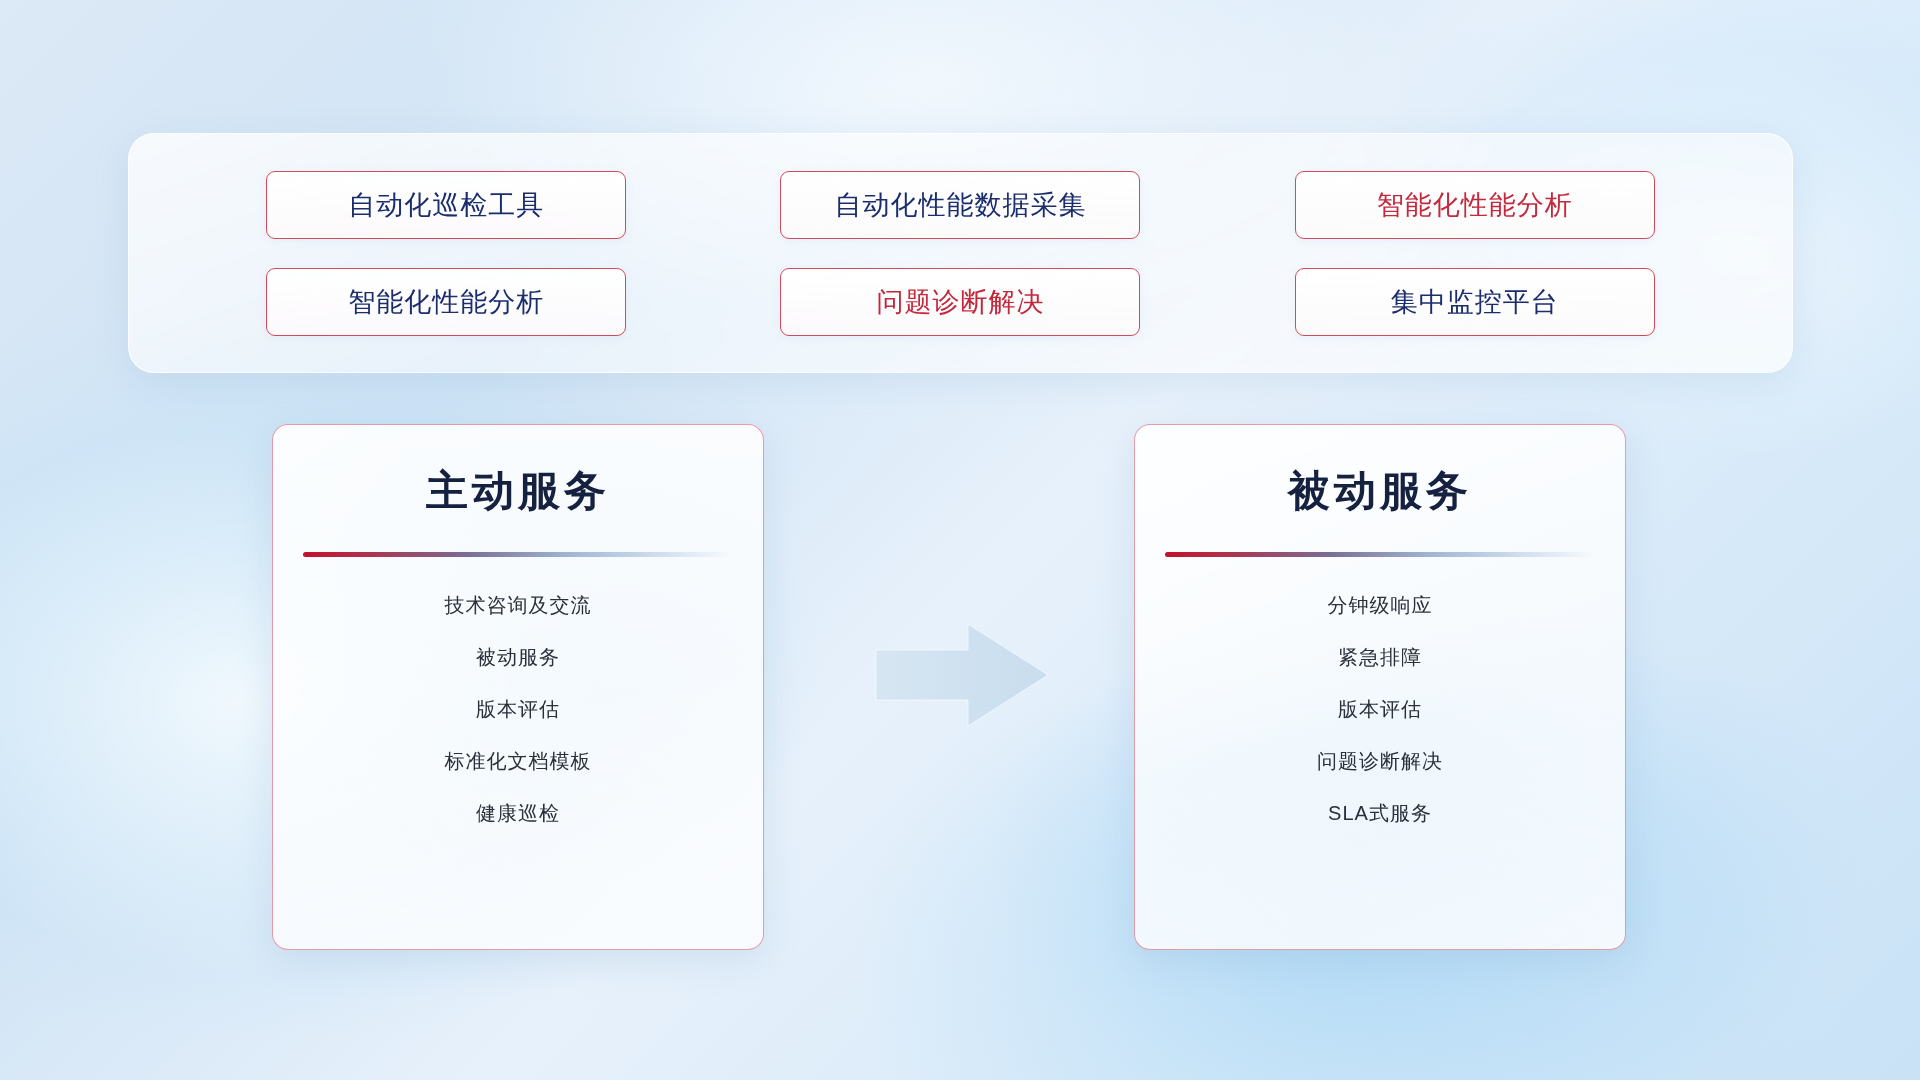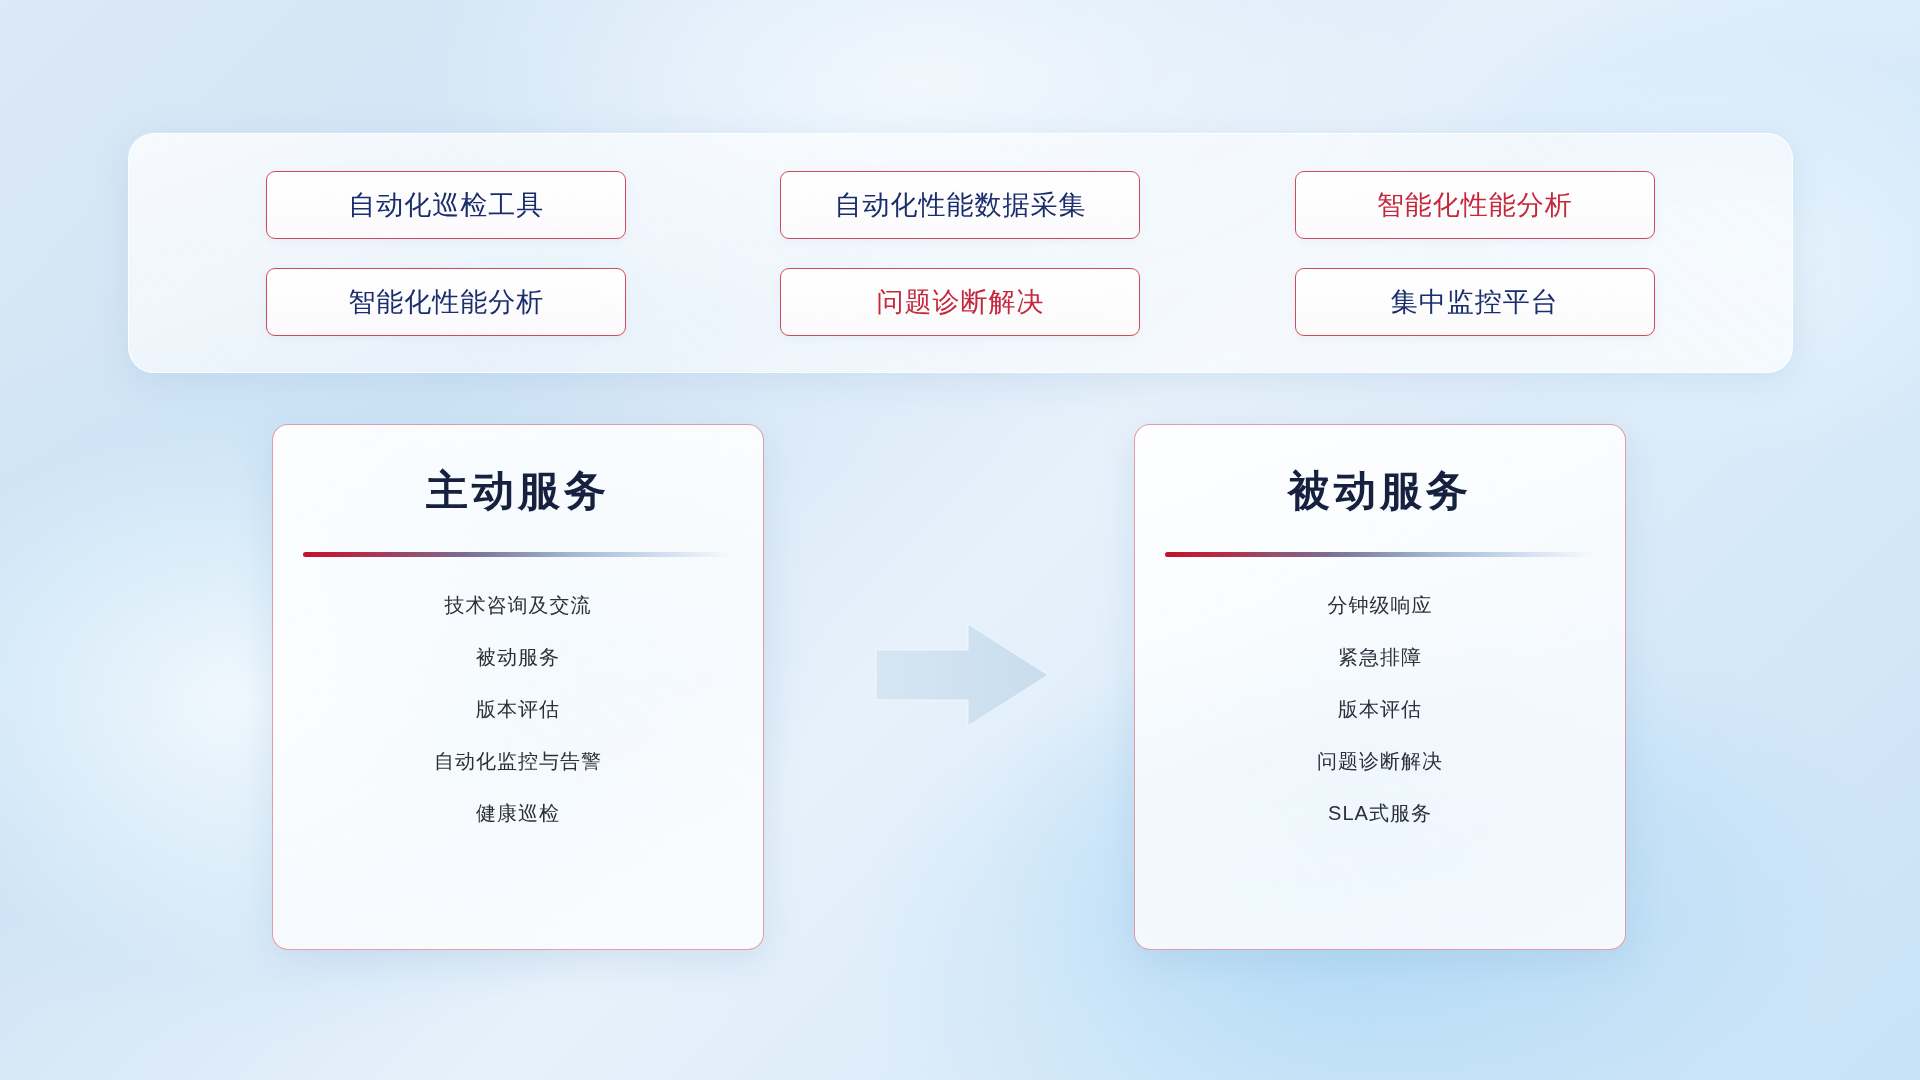--- a/index.html
+++ b/index.html
@@ -133,21 +133,21 @@
   </div>
 </div>
 
 <div class="card card-left">
   <div class="card-title">主动服务</div>
   <div class="card-rule"></div>
   <ul class="card-list">
     <li>技术咨询及交流</li>
     <li>被动服务</li>
     <li>版本评估</li>
-    <li>自动化监控与告警</li>
+    <li>标准化文档模板</li>
     <li>健康巡检</li>
   </ul>
 </div>
 
 <div class="arrow-wrap">
   <svg width="180" height="110" viewBox="0 0 180 110" xmlns="http://www.w3.org/2000/svg">
     <defs>
       <linearGradient id="arrowGrad" x1="0" y1="0" x2="1" y2="0">
         <stop offset="0%" stop-color="#d5e5f2" stop-opacity="0.95"></stop>
         <stop offset="100%" stop-color="#c7dced" stop-opacity="0.95"></stop>

